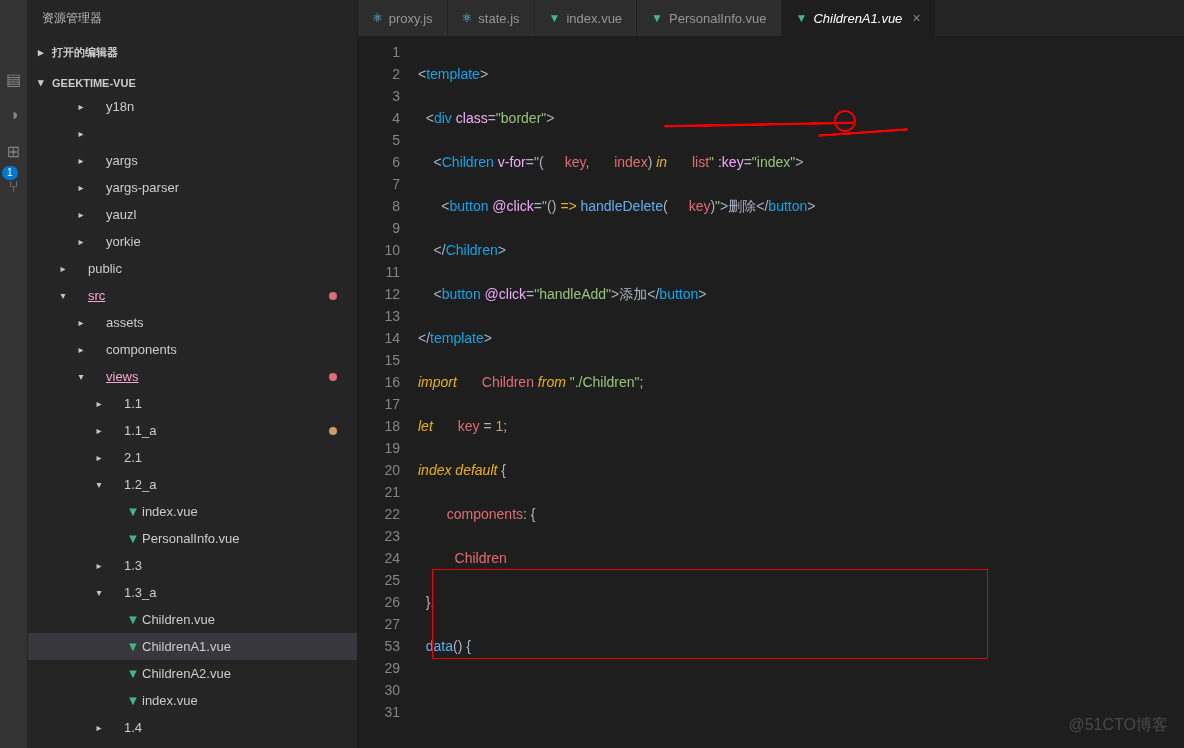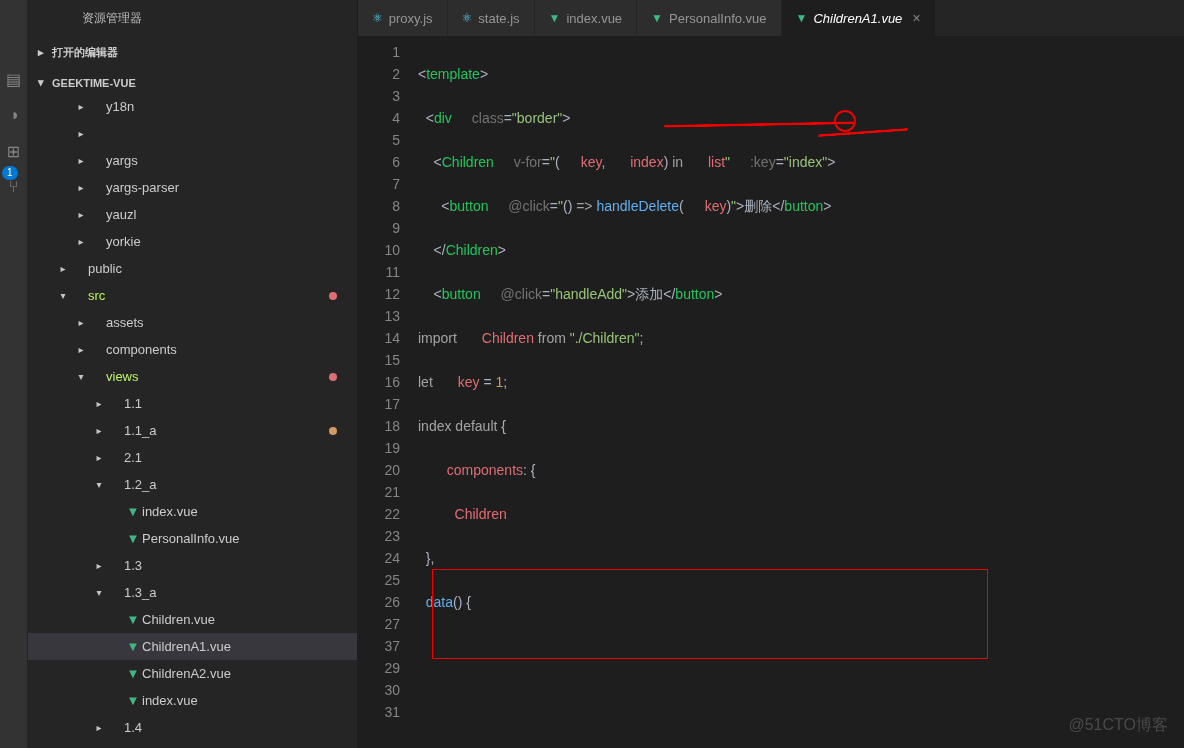--- a/index.html
+++ b/index.html
@@ -2,53 +2,53 @@
 <html><head>
 <meta charset="utf-8">
 <style>
 * { margin:0; padding:0; box-sizing:border-box; font-family:"Segoe UI",-apple-system,sans-serif; }
 body { background:#1e1e1e; color:#ccc; width:1184px; height:748px; overflow:hidden; font-size:13px; position:relative; }
 .window { display:flex; height:100%; width:100%; }
 .activitybar { width:28px; background:#333333; border-right:1px solid #252525; display:flex; flex-direction:column; align-items:center; gap:18px; padding-top:70px; color:#858585; }
 .activitybar .ico { width:18px; height:18px; display:flex; align-items:center; justify-content:center; font-size:16px; }
 .activitybar .badge { position:absolute; left:2px; top:166px; background:#0078d4; color:#fff; border-radius:10px; font-size:10px; padding:0 5px; line-height:14px; }
 .sidebar { width:330px; background:#252526; display:flex; flex-direction:column; border-right:1px solid #1e1e1e; }
-.sidebar .title { font-size:12px; color:#bbb; padding:10px 14px;margin-left:40px; }
+.sidebar .title { font-size:12px; color:#bbb; padding:10px 14px; }
 .sidebar .section { padding:4px 0; }
 .sidebar .section-header { font-size:11px; color:#ccc; padding:4px 10px; display:flex; align-items:center; gap:4px; font-weight:bold; }
 .sidebar .section-header .chev { display:inline-block; width:10px; }
 .tree { font-size:13px; color:#ccc; }
 .tree-row { display:flex; align-items:center; height:27px; padding-left:10px; cursor:pointer; white-space:nowrap; }
 .tree-row.active { background:#37373d; }
 .tree-row .arrow { width:14px; color:#c5c5c5; font-size:10px; display:inline-block; text-align:center; }
 .tree-row .icon { width:18px; display:inline-flex; justify-content:center; font-size:13px; }
 .tree-row .label { flex:1; }
 .tree-row .dot { width:8px; height:8px; border-radius:50%; margin-right:20px; }
 .indent-1 { padding-left:28px !important; }
 .indent-2 { padding-left:46px !important; }
 .indent-3 { padding-left:64px !important; }
 .indent-4 { padding-left:82px !important; }
-.c-folder-red { color:#bef264; }
+.c-folder-red { color:#f9a8d4;text-decoration:underline; }
 .c-vue { color:#41b883; }
 .editor { flex:1; display:flex; flex-direction:column; background:#1e1e1e; min-width:0; }
 .tabs { height:36px; background:#252526; display:flex; align-items:stretch; }
 .tab { display:flex; align-items:center; gap:6px; padding:0 14px; color:#969696; background:#2d2d2d; border-right:1px solid #252526; font-size:13px; cursor:pointer; }
 .tab.active { background:#1e1e1e; color:#fff; font-style:italic; }
 .tab .ti { font-size:12px; }
 .tab .close { margin-left:4px; font-size:14px; color:#888; }
 .c-react { color:#61dafb; }
 .code { flex:1; display:flex; font-family:"SF Mono",Consolas,Monaco,monospace; font-size:14px; line-height:22px; overflow:hidden; position:relative; }
 .gutter { width:60px; text-align:right; padding:5px 18px 0 0; color:#858585; user-select:none; }
 .gutter div { height:22px; }
 .codebody { flex:1; padding:5px 0 0 0; white-space:pre; position:relative; }
 .codebody .line { height:22px; }
-.tk-tag { color:#22c55e; }
-.tk-attr { color:#737373;margin-left:16px; }
+.tk-tag { color:#0ea5e9; }
+.tk-attr { color:#f0abfc; }
 .tk-str { color:#98c379; }
-.tk-kw { color:#a3a3a3; }
+.tk-kw { color:#eab308;font-style:italic; }
 .tk-fn { color:#61afef; }
 .tk-id { color:#e06c75;padding-left:21px; }
 .tk-pl { color:#abb2bf; }
 .tk-num { color:#d19a66; }
 .tk-br { color:#abb2bf; }
 .annot-underline { position:absolute; border-bottom:3px solid #e00; border-radius:3px; }
 .annot-circle { position:absolute; border:2px solid #e00; border-radius:50%; }
 .annot-box { position:absolute; border:1px solid #e00; }
 .watermark { position:absolute; right:16px; bottom:12px; color:#666; font-size:16px; opacity:.6; }
 </style>
@@ -262,32 +262,33 @@
           <div>18</div>
           <div>19</div>
           <div>20</div>
           <div>21</div>
           <div>22</div>
           <div>23</div>
           <div>24</div>
           <div>25</div>
           <div>26</div>
           <div>27</div>
-          <div>37</div>
+          <div>53</div>
           <div>29</div>
           <div>30</div>
           <div>31</div>
         </div>
       <div class="codebody" id="codebody">
 <div class="line"><span class="tk-br">&lt;</span><span class="tk-tag">template</span><span class="tk-br">&gt;</span></div>
 <div class="line">  <span class="tk-br">&lt;</span><span class="tk-tag">div</span> <span class="tk-attr">class</span><span class="tk-pl">=</span><span class="tk-str">"border"</span><span class="tk-br">&gt;</span></div>
 <div class="line">    <span class="tk-br">&lt;</span><span class="tk-tag">Children</span> <span class="tk-attr">v-for</span><span class="tk-pl">=</span><span class="tk-str">"</span><span class="tk-pl">(</span><span class="tk-id">key</span><span class="tk-pl">, </span><span class="tk-id">index</span><span class="tk-pl">) </span><span class="tk-kw">in</span><span class="tk-pl"> </span><span class="tk-id">list</span><span class="tk-str">"</span> <span class="tk-attr">:key</span><span class="tk-pl">=</span><span class="tk-str">"index"</span><span class="tk-br">&gt;</span></div>
 <div class="line">      <span class="tk-br">&lt;</span><span class="tk-tag">button</span> <span class="tk-attr">@click</span><span class="tk-pl">=</span><span class="tk-str">"</span><span class="tk-pl">() </span><span class="tk-kw">=&gt;</span><span class="tk-pl"> </span><span class="tk-fn">handleDelete</span><span class="tk-pl">(</span><span class="tk-id">key</span><span class="tk-pl">)</span><span class="tk-str">"</span><span class="tk-br">&gt;</span><span class="tk-pl">删除</span><span class="tk-br">&lt;/</span><span class="tk-tag">button</span><span class="tk-br">&gt;</span></div>
 <div class="line">    <span class="tk-br">&lt;/</span><span class="tk-tag">Children</span><span class="tk-br">&gt;</span></div>
 <div class="line">    <span class="tk-br">&lt;</span><span class="tk-tag">button</span> <span class="tk-attr">@click</span><span class="tk-pl">=</span><span class="tk-str">"handleAdd"</span><span class="tk-br">&gt;</span><span class="tk-pl">添加</span><span class="tk-br">&lt;/</span><span class="tk-tag">button</span><span class="tk-br">&gt;</span></div>
+<div class="line"><span class="tk-br">&lt;/</span><span class="tk-tag">template</span><span class="tk-br">&gt;</span></div>
 <div class="line"><span class="tk-kw">import</span> <span class="tk-id">Children</span> <span class="tk-kw">from</span> <span class="tk-str">"./Children"</span><span class="tk-pl">;</span></div>
 <div class="line"><span class="tk-kw">let</span> <span class="tk-id">key</span> <span class="tk-pl">= </span><span class="tk-num">1</span><span class="tk-pl">;</span></div>
 <div class="line"><span class="tk-kw">index</span> <span class="tk-kw">default</span> <span class="tk-pl">{</span></div>
 <div class="line">  <span class="tk-id">components</span><span class="tk-pl">: {</span></div>
 <div class="line">    <span class="tk-id">Children</span></div>
 <div class="line">  <span class="tk-pl">},</span></div>
 <div class="line">  <span class="tk-fn">data</span><span class="tk-pl">() {</span></div>
 
 
 

